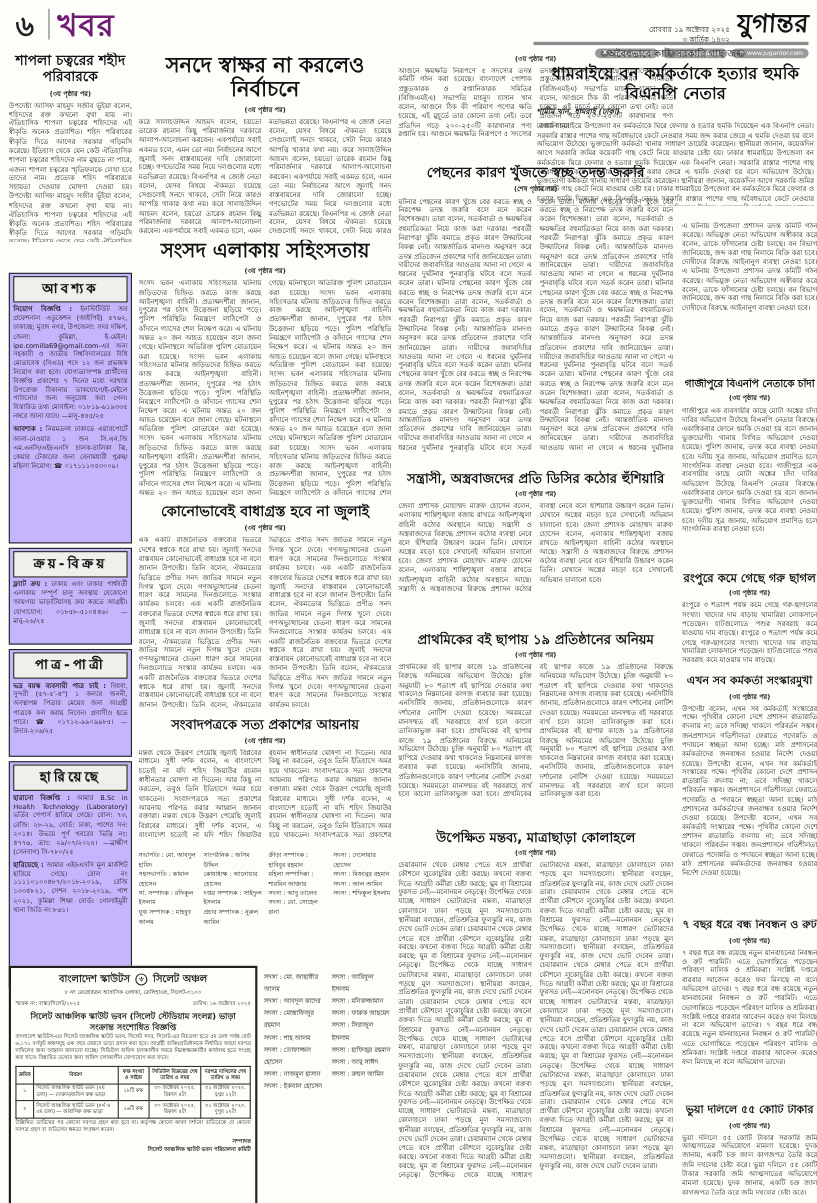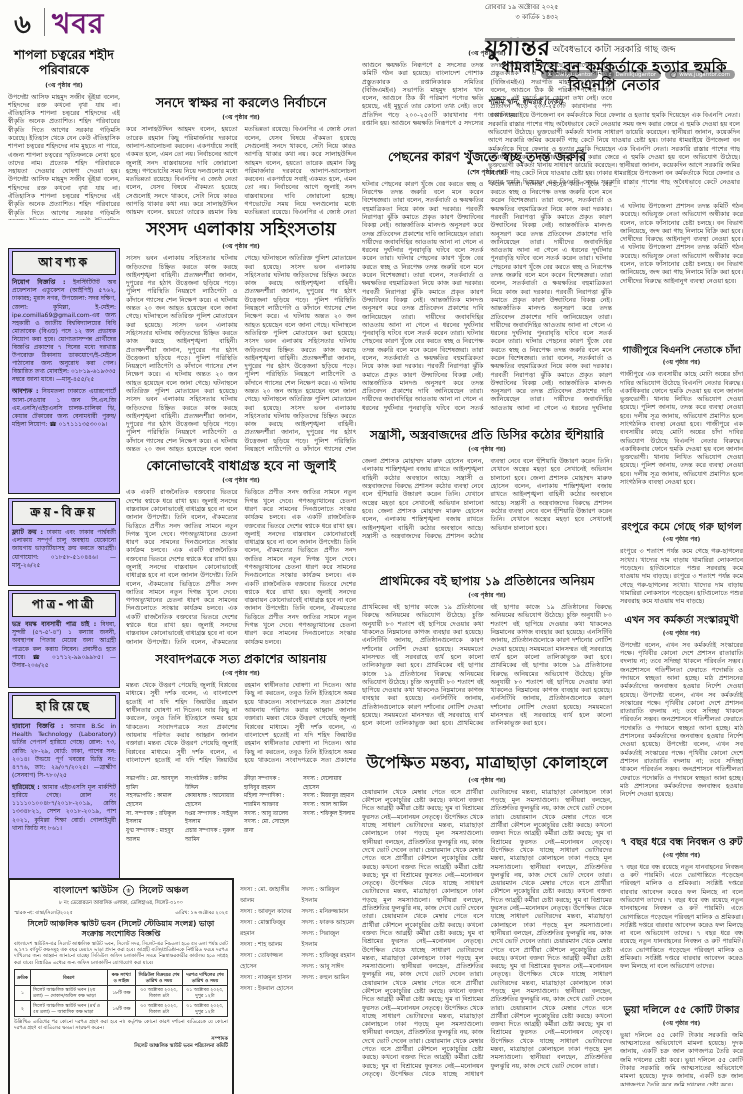--- a/index.html
+++ b/index.html
@@ -8,21 +8,21 @@
     position:relative; width:743px; height:1094px; margin:0 auto;
     background:#fdfdfa; color:#1b1b1b; overflow:hidden;
     font-family:"DejaVu Sans", sans-serif;
   }
   
   .hdr { position:absolute; left:0; top:0; width:743px; height:44px; }
   .pageno { position:absolute; left:14px; top:4px; font-size:26px; font-weight:bold; color:#222; }
   .hdr-sep { position:absolute; left:44px; top:8px; width:1px; height:28px; background:#777; }
   .section-title { position:absolute; left:52px; top:2px; font-size:28px; font-weight:bold; color:#701a75; letter-spacing:1px; }
   .mast { position:absolute; right:8px; top:3px; width:250px; text-align:right; }
-  .mast-row { display:flex; justify-content:flex-end; align-items:flex-start; gap:6px;flex-direction:column; }
+  .mast-row { display:flex; justify-content:flex-end; align-items:flex-end; gap:6px; }
   .dateblock { font-size:6.5px; line-height:1.5; text-align:right; color:#222; }
   .logo { font-size:23px; font-weight:bold; letter-spacing:0.5px; color:#111; transform:skewX(-4deg); }
   .social { display:flex; justify-content:flex-end; gap:4px; margin-top:2px; }
   .pill { display:flex; align-items:center; gap:2px; background:#9a9a9a; color:#fff; border-radius:6px; font-size:5.5px; padding:1px 5px; }
   .pill .picon { display:inline-block; width:7px; height:7px; border-radius:50%; background:#6e6e6e; color:#fff; font-size:5px; line-height:7px; text-align:center; font-weight:bold; }
   .hdr-bar { position:absolute; right:8px; top:38px; width:250px; height:3px; background:#8d8d8d; }
   
   .art { position:absolute; overflow:hidden; }
   .hl { text-align:center; font-weight:bold; color:#111; line-height:1.18; }
   .cont { text-align:center; font-size:6px; font-weight:bold; margin:2px 0 2px; color:#222; }
@@ -158,21 +158,21 @@
       </tbody>
     </table>
     <div class="n-para" style="margin-top:2px;">উল্লিখিত তারিখের পর কোনো দরপত্র গ্রহণ করা হবে না। কর্তৃপক্ষ কোনো কারণ দর্শানো ব্যতিরেকে যে কোনো দরপত্র গ্রহণ বা বাতিলের ক্ষমতা সংরক্ষণ করেন।</div>
     <div class="n-sign">
       <div>সম্পাদক</div>
       <div>সিলেট আঞ্চলিক স্কাউট ভবন পরিচালনা কমিটি</div>
     </div>
   </div>
 
   <div class="art" style="left:126px; top:48px; width:230px; height:166px;">
-    <div class="hl" style="font-size:13px;margin-top:47px;">সনদে স্বাক্ষর না করলেও নির্বাচনে</div>
+    <div class="hl" style="font-size:19px;">সনদে স্বাক্ষর না করলেও নির্বাচনে</div>
     <div class="cont">(৩য় পৃষ্ঠার পর)</div>
     <div class="body cols2" style="height:134px;">করে সালাহউদ্দিন আহমদ বলেন, হয়তো তারেক রহমান কিছু পরিমার্জনার দরকারে আলাপ-আলোচনা করবেন। একপর্যায়ে সবাই একমত হলে, এমন তো নয়। নির্বাচনের আগে জুলাই সনদ বাস্তবায়নের দাবি জোরালো হচ্ছে। গণভোটের সময় নিয়ে দলগুলোর মধ্যে মতভিন্নতা রয়েছে। বিএনপির এ জ্যেষ্ঠ নেতা বলেন, যেসব বিষয়ে ঐকমত্য হয়েছে সেগুলোই সনদে থাকবে, সেটা নিয়ে কারও আপত্তি থাকার কথা নয়। করে সালাহউদ্দিন আহমদ বলেন, হয়তো তারেক রহমান কিছু পরিমার্জনার দরকারে আলাপ-আলোচনা করবেন। একপর্যায়ে সবাই একমত হলে, এমন তো নয়। নির্বাচনের আগে জুলাই সনদ বাস্তবায়নের দাবি জোরালো হচ্ছে। গণভোটের সময় নিয়ে দলগুলোর মধ্যে মতভিন্নতা রয়েছে। বিএনপির এ জ্যেষ্ঠ নেতা বলেন, যেসব বিষয়ে ঐকমত্য হয়েছে সেগুলোই সনদে থাকবে, সেটা নিয়ে কারও আপত্তি থাকার কথা নয়। করে সালাহউদ্দিন আহমদ বলেন, হয়তো তারেক রহমান কিছু পরিমার্জনার দরকারে আলাপ-আলোচনা করবেন। একপর্যায়ে সবাই একমত হলে, এমন তো নয়। নির্বাচনের আগে জুলাই সনদ বাস্তবায়নের দাবি জোরালো হচ্ছে। গণভোটের সময় নিয়ে দলগুলোর মধ্যে মতভিন্নতা রয়েছে। বিএনপির এ জ্যেষ্ঠ নেতা বলেন, যেসব বিষয়ে ঐকমত্য হয়েছে সেগুলোই সনদে থাকবে, সেটা নিয়ে কারও আপত্তি থাকার কথা নয়। করে সালাহউদ্দিন আহমদ বলেন, হয়তো তারেক রহমান কিছু পরিমার্জনার দরকারে আলাপ-আলোচনা করবেন। একপর্যায়ে সবাই একমত হলে, এমন তো নয়। নির্বাচনের আগে জুলাই সনদ বাস্তবায়নের দাবি জোরালো হচ্ছে। গণভোটের সময় নিয়ে দলগুলোর মধ্যে মতভিন্নতা রয়েছে। বিএনপির এ জ্যেষ্ঠ নেতা বলেন, যেসব বিষয়ে ঐকমত্য হয়েছে সেগুলোই সনদে থাকবে, সেটা নিয়ে কারও আপত্তি থাকার কথা নয়।</div>
   </div>
 
   <div class="art" style="left:126px; top:218px; width:230px; height:238px;">
     <div class="hl" style="font-size:18px;">সংসদ এলাকায় সহিংসতায়</div>
     <div class="cont">(৩য় পৃষ্ঠার পর)</div>
     <div class="body cols2" style="height:206px;">সংসদ ভবন এলাকায় সহিংসতার ঘটনায় জড়িতদের চিহ্নিত করতে কাজ করছে আইনশৃঙ্খলা বাহিনী। প্রত্যক্ষদর্শীরা জানান, দুপুরের পর হঠাৎ উত্তেজনা ছড়িয়ে পড়ে। পুলিশ পরিস্থিতি নিয়ন্ত্রণে লাঠিপেটা ও কাঁদানে গ্যাসের শেল নিক্ষেপ করে। এ ঘটনায় অন্তত ২০ জন আহত হয়েছেন বলে জানা গেছে। ঘটনাস্থলে অতিরিক্ত পুলিশ মোতায়েন করা হয়েছে। সংসদ ভবন এলাকায় সহিংসতার ঘটনায় জড়িতদের চিহ্নিত করতে কাজ করছে আইনশৃঙ্খলা বাহিনী। প্রত্যক্ষদর্শীরা জানান, দুপুরের পর হঠাৎ উত্তেজনা ছড়িয়ে পড়ে। পুলিশ পরিস্থিতি নিয়ন্ত্রণে লাঠিপেটা ও কাঁদানে গ্যাসের শেল নিক্ষেপ করে। এ ঘটনায় অন্তত ২০ জন আহত হয়েছেন বলে জানা গেছে। ঘটনাস্থলে অতিরিক্ত পুলিশ মোতায়েন করা হয়েছে। সংসদ ভবন এলাকায় সহিংসতার ঘটনায় জড়িতদের চিহ্নিত করতে কাজ করছে আইনশৃঙ্খলা বাহিনী। প্রত্যক্ষদর্শীরা জানান, দুপুরের পর হঠাৎ উত্তেজনা ছড়িয়ে পড়ে। পুলিশ পরিস্থিতি নিয়ন্ত্রণে লাঠিপেটা ও কাঁদানে গ্যাসের শেল নিক্ষেপ করে। এ ঘটনায় অন্তত ২০ জন আহত হয়েছেন বলে জানা গেছে। ঘটনাস্থলে অতিরিক্ত পুলিশ মোতায়েন করা হয়েছে। সংসদ ভবন এলাকায় সহিংসতার ঘটনায় জড়িতদের চিহ্নিত করতে কাজ করছে আইনশৃঙ্খলা বাহিনী। প্রত্যক্ষদর্শীরা জানান, দুপুরের পর হঠাৎ উত্তেজনা ছড়িয়ে পড়ে। পুলিশ পরিস্থিতি নিয়ন্ত্রণে লাঠিপেটা ও কাঁদানে গ্যাসের শেল নিক্ষেপ করে। এ ঘটনায় অন্তত ২০ জন আহত হয়েছেন বলে জানা গেছে। ঘটনাস্থলে অতিরিক্ত পুলিশ মোতায়েন করা হয়েছে। সংসদ ভবন এলাকায় সহিংসতার ঘটনায় জড়িতদের চিহ্নিত করতে কাজ করছে আইনশৃঙ্খলা বাহিনী। প্রত্যক্ষদর্শীরা জানান, দুপুরের পর হঠাৎ উত্তেজনা ছড়িয়ে পড়ে। পুলিশ পরিস্থিতি নিয়ন্ত্রণে লাঠিপেটা ও কাঁদানে গ্যাসের শেল নিক্ষেপ করে। এ ঘটনায় অন্তত ২০ জন আহত হয়েছেন বলে জানা গেছে। ঘটনাস্থলে অতিরিক্ত পুলিশ মোতায়েন করা হয়েছে। সংসদ ভবন এলাকায় সহিংসতার ঘটনায় জড়িতদের চিহ্নিত করতে কাজ করছে আইনশৃঙ্খলা বাহিনী। প্রত্যক্ষদর্শীরা জানান, দুপুরের পর হঠাৎ উত্তেজনা ছড়িয়ে পড়ে। পুলিশ পরিস্থিতি নিয়ন্ত্রণে লাঠিপেটা ও কাঁদানে গ্যাসের শেল নিক্ষেপ করে। এ ঘটনায় অন্তত ২০ জন আহত হয়েছেন বলে জানা গেছে। ঘটনাস্থলে অতিরিক্ত পুলিশ মোতায়েন করা হয়েছে।</div>
   </div>
 
@@ -240,21 +240,21 @@
     <div class="body cols2" style="height:104px;">জেলা প্রশাসক মোহাম্মদ মারুফ হোসেন বলেন, এলাকায় শান্তিশৃঙ্খলা বজায় রাখতে আইনশৃঙ্খলা বাহিনী কঠোর অবস্থানে আছে। সন্ত্রাসী ও অস্ত্রবাজদের বিরুদ্ধে প্রশাসন কঠোর ব্যবস্থা নেবে বলে হুঁশিয়ারি উচ্চারণ করেন তিনি। যেখানে অস্ত্রের মহড়া হবে সেখানেই অভিযান চালানো হবে। জেলা প্রশাসক মোহাম্মদ মারুফ হোসেন বলেন, এলাকায় শান্তিশৃঙ্খলা বজায় রাখতে আইনশৃঙ্খলা বাহিনী কঠোর অবস্থানে আছে। সন্ত্রাসী ও অস্ত্রবাজদের বিরুদ্ধে প্রশাসন কঠোর ব্যবস্থা নেবে বলে হুঁশিয়ারি উচ্চারণ করেন তিনি। যেখানে অস্ত্রের মহড়া হবে সেখানেই অভিযান চালানো হবে। জেলা প্রশাসক মোহাম্মদ মারুফ হোসেন বলেন, এলাকায় শান্তিশৃঙ্খলা বজায় রাখতে আইনশৃঙ্খলা বাহিনী কঠোর অবস্থানে আছে। সন্ত্রাসী ও অস্ত্রবাজদের বিরুদ্ধে প্রশাসন কঠোর ব্যবস্থা নেবে বলে হুঁশিয়ারি উচ্চারণ করেন তিনি। যেখানে অস্ত্রের মহড়া হবে সেখানেই অভিযান চালানো হবে।</div>
   </div>
 
   <div class="art" style="left:362px; top:574px; width:250px; height:176px;">
     <div class="hl" style="font-size:12px;">প্রাথমিকের বই ছাপায় ১৯ প্রতিষ্ঠানের অনিয়ম</div>
     <div class="cont">(৩য় পৃষ্ঠার পর)</div>
     <div class="body cols2" style="height:140px;">প্রাথমিকের বই ছাপার কাজে ১৯ প্রতিষ্ঠানের বিরুদ্ধে অনিয়মের অভিযোগ উঠেছে। চুক্তি অনুযায়ী ৮০ শতাংশ বই ছাপিয়ে দেওয়ার কথা থাকলেও নিম্নমানের কাগজ ব্যবহার করা হয়েছে। এনসিটিবি জানায়, প্রতিষ্ঠানগুলোকে কারণ দর্শানোর নোটিশ দেওয়া হয়েছে। সময়মতো মানসম্মত বই সরবরাহে ব্যর্থ হলে কালো তালিকাভুক্ত করা হবে। প্রাথমিকের বই ছাপার কাজে ১৯ প্রতিষ্ঠানের বিরুদ্ধে অনিয়মের অভিযোগ উঠেছে। চুক্তি অনুযায়ী ৮০ শতাংশ বই ছাপিয়ে দেওয়ার কথা থাকলেও নিম্নমানের কাগজ ব্যবহার করা হয়েছে। এনসিটিবি জানায়, প্রতিষ্ঠানগুলোকে কারণ দর্শানোর নোটিশ দেওয়া হয়েছে। সময়মতো মানসম্মত বই সরবরাহে ব্যর্থ হলে কালো তালিকাভুক্ত করা হবে। প্রাথমিকের বই ছাপার কাজে ১৯ প্রতিষ্ঠানের বিরুদ্ধে অনিয়মের অভিযোগ উঠেছে। চুক্তি অনুযায়ী ৮০ শতাংশ বই ছাপিয়ে দেওয়ার কথা থাকলেও নিম্নমানের কাগজ ব্যবহার করা হয়েছে। এনসিটিবি জানায়, প্রতিষ্ঠানগুলোকে কারণ দর্শানোর নোটিশ দেওয়া হয়েছে। সময়মতো মানসম্মত বই সরবরাহে ব্যর্থ হলে কালো তালিকাভুক্ত করা হবে। প্রাথমিকের বই ছাপার কাজে ১৯ প্রতিষ্ঠানের বিরুদ্ধে অনিয়মের অভিযোগ উঠেছে। চুক্তি অনুযায়ী ৮০ শতাংশ বই ছাপিয়ে দেওয়ার কথা থাকলেও নিম্নমানের কাগজ ব্যবহার করা হয়েছে। এনসিটিবি জানায়, প্রতিষ্ঠানগুলোকে কারণ দর্শানোর নোটিশ দেওয়া হয়েছে। সময়মতো মানসম্মত বই সরবরাহে ব্যর্থ হলে কালো তালিকাভুক্ত করা হবে।</div>
   </div>
 
   <div class="art" style="left:362px; top:754px; width:250px; height:332px;">
-    <div class="hl" style="font-size:16px;">উপেক্ষিত মন্তব্য, মাত্রাছাড়া কোলাহলে</div>
+    <div class="hl" style="font-size:12px;">উপেক্ষিত মন্তব্য, মাত্রাছাড়া কোলাহলে</div>
     <div class="cont">(৩য় পৃষ্ঠার পর)</div>
     <div class="body cols2" style="height:296px;">চেয়ারম্যান থেকে মেম্বার পেতে বসে প্রার্থীরা কৌশলে লুকোচুরির চেষ্টা করছে। কখনো বক্তব্য দিতে আগ্রহী কর্মীরা চেষ্টা করছে; ঘুম বা বিশ্রামের ফুরসত নেই—মনোনয়ন নেতৃত্বে। উপেক্ষিত থেকে যাচ্ছে সাধারণ ভোটারদের মন্তব্য, মাত্রাছাড়া কোলাহলে ঢাকা পড়ছে মূল সমস্যাগুলো। স্থানীয়রা বলছেন, প্রতিশ্রুতির ফুলঝুরি নয়, কাজ দেখে ভোট দেবেন তারা। চেয়ারম্যান থেকে মেম্বার পেতে বসে প্রার্থীরা কৌশলে লুকোচুরির চেষ্টা করছে। কখনো বক্তব্য দিতে আগ্রহী কর্মীরা চেষ্টা করছে; ঘুম বা বিশ্রামের ফুরসত নেই—মনোনয়ন নেতৃত্বে। উপেক্ষিত থেকে যাচ্ছে সাধারণ ভোটারদের মন্তব্য, মাত্রাছাড়া কোলাহলে ঢাকা পড়ছে মূল সমস্যাগুলো। স্থানীয়রা বলছেন, প্রতিশ্রুতির ফুলঝুরি নয়, কাজ দেখে ভোট দেবেন তারা। চেয়ারম্যান থেকে মেম্বার পেতে বসে প্রার্থীরা কৌশলে লুকোচুরির চেষ্টা করছে। কখনো বক্তব্য দিতে আগ্রহী কর্মীরা চেষ্টা করছে; ঘুম বা বিশ্রামের ফুরসত নেই—মনোনয়ন নেতৃত্বে। উপেক্ষিত থেকে যাচ্ছে সাধারণ ভোটারদের মন্তব্য, মাত্রাছাড়া কোলাহলে ঢাকা পড়ছে মূল সমস্যাগুলো। স্থানীয়রা বলছেন, প্রতিশ্রুতির ফুলঝুরি নয়, কাজ দেখে ভোট দেবেন তারা। চেয়ারম্যান থেকে মেম্বার পেতে বসে প্রার্থীরা কৌশলে লুকোচুরির চেষ্টা করছে। কখনো বক্তব্য দিতে আগ্রহী কর্মীরা চেষ্টা করছে; ঘুম বা বিশ্রামের ফুরসত নেই—মনোনয়ন নেতৃত্বে। উপেক্ষিত থেকে যাচ্ছে সাধারণ ভোটারদের মন্তব্য, মাত্রাছাড়া কোলাহলে ঢাকা পড়ছে মূল সমস্যাগুলো। স্থানীয়রা বলছেন, প্রতিশ্রুতির ফুলঝুরি নয়, কাজ দেখে ভোট দেবেন তারা। চেয়ারম্যান থেকে মেম্বার পেতে বসে প্রার্থীরা কৌশলে লুকোচুরির চেষ্টা করছে। কখনো বক্তব্য দিতে আগ্রহী কর্মীরা চেষ্টা করছে; ঘুম বা বিশ্রামের ফুরসত নেই—মনোনয়ন নেতৃত্বে। উপেক্ষিত থেকে যাচ্ছে সাধারণ ভোটারদের মন্তব্য, মাত্রাছাড়া কোলাহলে ঢাকা পড়ছে মূল সমস্যাগুলো। স্থানীয়রা বলছেন, প্রতিশ্রুতির ফুলঝুরি নয়, কাজ দেখে ভোট দেবেন তারা। চেয়ারম্যান থেকে মেম্বার পেতে বসে প্রার্থীরা কৌশলে লুকোচুরির চেষ্টা করছে। কখনো বক্তব্য দিতে আগ্রহী কর্মীরা চেষ্টা করছে; ঘুম বা বিশ্রামের ফুরসত নেই—মনোনয়ন নেতৃত্বে। উপেক্ষিত থেকে যাচ্ছে সাধারণ ভোটারদের মন্তব্য, মাত্রাছাড়া কোলাহলে ঢাকা পড়ছে মূল সমস্যাগুলো। স্থানীয়রা বলছেন, প্রতিশ্রুতির ফুলঝুরি নয়, কাজ দেখে ভোট দেবেন তারা। চেয়ারম্যান থেকে মেম্বার পেতে বসে প্রার্থীরা কৌশলে লুকোচুরির চেষ্টা করছে। কখনো বক্তব্য দিতে আগ্রহী কর্মীরা চেষ্টা করছে; ঘুম বা বিশ্রামের ফুরসত নেই—মনোনয়ন নেতৃত্বে। উপেক্ষিত থেকে যাচ্ছে সাধারণ ভোটারদের মন্তব্য, মাত্রাছাড়া কোলাহলে ঢাকা পড়ছে মূল সমস্যাগুলো। স্থানীয়রা বলছেন, প্রতিশ্রুতির ফুলঝুরি নয়, কাজ দেখে ভোট দেবেন তারা। চেয়ারম্যান থেকে মেম্বার পেতে বসে প্রার্থীরা কৌশলে লুকোচুরির চেষ্টা করছে। কখনো বক্তব্য দিতে আগ্রহী কর্মীরা চেষ্টা করছে; ঘুম বা বিশ্রামের ফুরসত নেই—মনোনয়ন নেতৃত্বে। উপেক্ষিত থেকে যাচ্ছে সাধারণ ভোটারদের মন্তব্য, মাত্রাছাড়া কোলাহলে ঢাকা পড়ছে মূল সমস্যাগুলো। স্থানীয়রা বলছেন, প্রতিশ্রুতির ফুলঝুরি নয়, কাজ দেখে ভোট দেবেন তারা। চেয়ারম্যান থেকে মেম্বার পেতে বসে প্রার্থীরা কৌশলে লুকোচুরির চেষ্টা করছে। কখনো বক্তব্য দিতে আগ্রহী কর্মীরা চেষ্টা করছে; ঘুম বা বিশ্রামের ফুরসত নেই—মনোনয়ন নেতৃত্বে। উপেক্ষিত থেকে যাচ্ছে সাধারণ ভোটারদের মন্তব্য, মাত্রাছাড়া কোলাহলে ঢাকা পড়ছে মূল সমস্যাগুলো। স্থানীয়রা বলছেন, প্রতিশ্রুতির ফুলঝুরি নয়, কাজ দেখে ভোট দেবেন তারা।</div>
   </div>
 
   <div class="art" style="left:488px; top:42px; width:252px; height:158px;">
     <div class="kicker">অবৈধভাবে কাটা সরকারি গাছ জব্দ</div>
     <div class="hl" style="font-size:15px;">ধামরাইয়ে বন কর্মকর্তাকে হত্যার হুমকি বিএনপি নেতার</div>
     <div class="byline">শামীম খান, ধামরাই (ঢাকা)</div>
     <div class="body" style="height:76px;">ঢাকার ধামরাইয়ে উপজেলা বন কর্মকর্তাকে ঘিরে ফেলার ও হত্যার হুমকি দিয়েছেন এক বিএনপি নেতা। সরকারি রাস্তার পাশের গাছ অবৈধভাবে কেটে নেওয়ার সময় জব্দ করার জেরে এ হুমকি দেওয়া হয় বলে অভিযোগ উঠেছে। ভুক্তভোগী কর্মকর্তা থানায় সাধারণ ডায়েরি করেছেন। স্থানীয়রা জানান, কয়েকদিন আগে সরকারি জমির কয়েকটি গাছ কেটে নিয়ে যাওয়ার চেষ্টা হয়। ঢাকার ধামরাইয়ে উপজেলা বন কর্মকর্তাকে ঘিরে ফেলার ও হত্যার হুমকি দিয়েছেন এক বিএনপি নেতা। সরকারি রাস্তার পাশের গাছ অবৈধভাবে কেটে নেওয়ার সময় জব্দ করার জেরে এ হুমকি দেওয়া হয় বলে অভিযোগ উঠেছে। ভুক্তভোগী কর্মকর্তা থানায় সাধারণ ডায়েরি করেছেন। স্থানীয়রা জানান, কয়েকদিন আগে সরকারি জমির কয়েকটি গাছ কেটে নিয়ে যাওয়ার চেষ্টা হয়। ঢাকার ধামরাইয়ে উপজেলা বন কর্মকর্তাকে ঘিরে ফেলার ও হত্যার হুমকি দিয়েছেন এক বিএনপি নেতা। সরকারি রাস্তার পাশের গাছ অবৈধভাবে কেটে নেওয়ার সময় জব্দ করার জেরে এ হুমকি দেওয়া হয় বলে অভিযোগ উঠেছে। ভুক্তভোগী কর্মকর্তা থানায় সাধারণ ডায়েরি করেছেন। স্থানীয়রা জানান, কয়েকদিন আগে সরকারি জমির কয়েকটি গাছ কেটে নিয়ে যাওয়ার চেষ্টা হয়।</div>
   </div>

